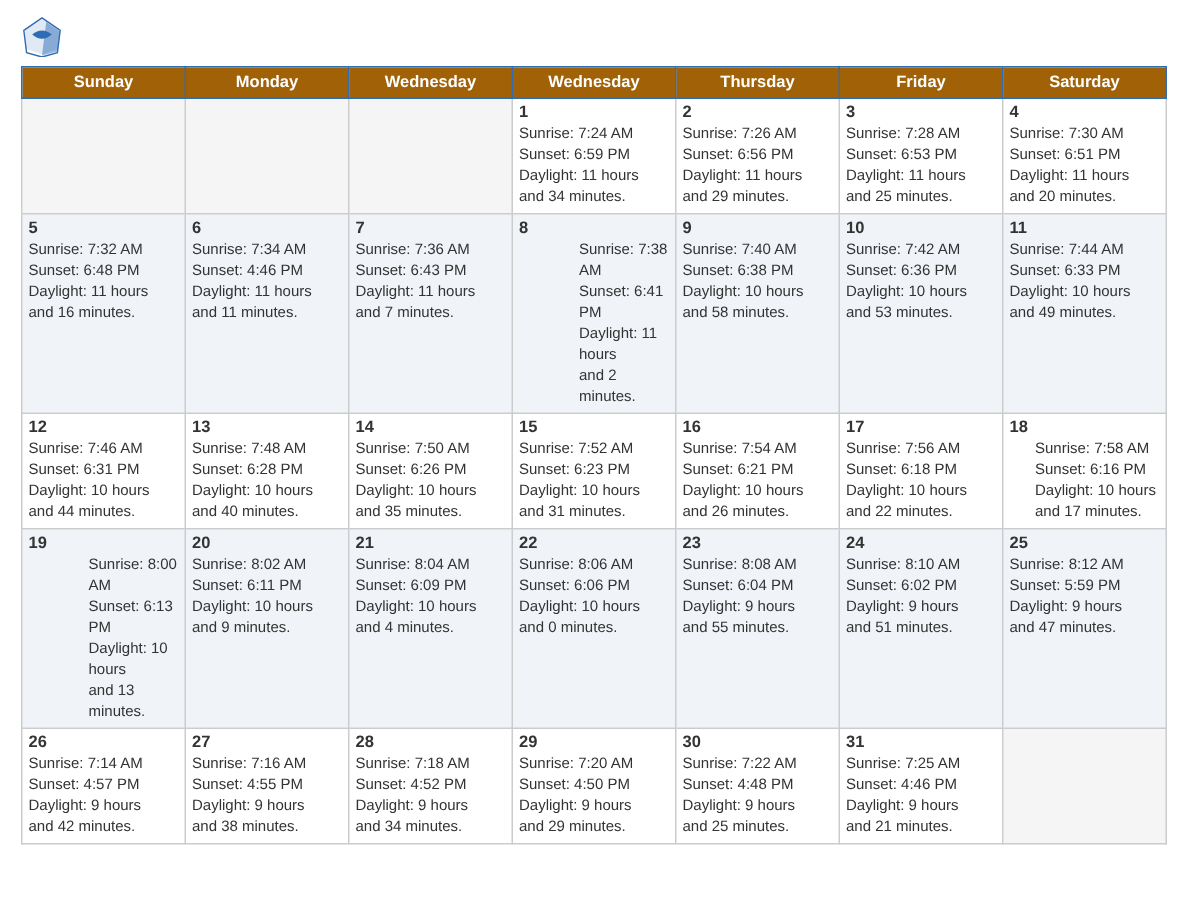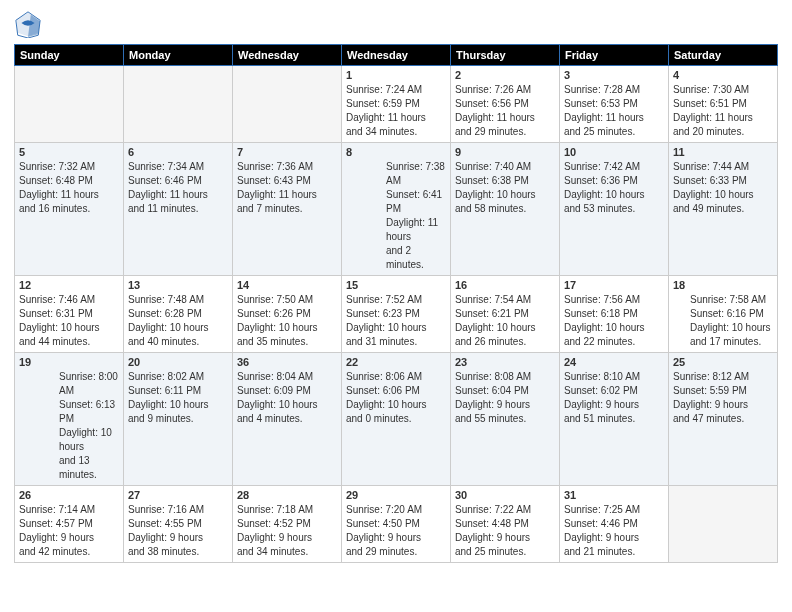--- a/index.html
+++ b/index.html
@@ -57,26 +57,26 @@
     }
     .subtitle {
       font-size: 13px;
       color: #555;
     }
     .calendar {
       width: 100%;
       border-collapse: collapse;
     }
     .calendar th {
-      background: #000000;
+      background: #a16207;
       color: #fff;
       font-size: 11px;
       font-weight: bold;
       padding: 4px 5px;
-      text-align: left;
+      text-align: center;
       border: 1px solid #2e6db4;
     }
     .calendar td {
       border: 1px solid #ccc;
       vertical-align: top;
       padding: 3px 4px;
       width: calc(100% / 7);
       height: 75px;
       background: #fff;
       font-size: 9.5px;
@@ -173,21 +173,21 @@
           <td>
             <span class="day-num">5</span>
             <div class="day-info" style="white-space: pre-line;">Sunrise: 7:32 AM
 Sunset: 6:48 PM
 Daylight: 11 hours
 and 16 minutes.</div>
           </td>
           <td>
             <span class="day-num">6</span>
             <div class="day-info" style="white-space: pre-line;">Sunrise: 7:34 AM
-Sunset: 6:46 PM
+Sunset: 4:46 PM
 Daylight: 11 hours
 and 11 minutes.</div>
           </td>
           <td>
             <span class="day-num">7</span>
             <div class="day-info" style="white-space: pre-line;">Sunrise: 7:36 AM
 Sunset: 6:43 PM
 Daylight: 11 hours
 and 7 minutes.</div>
           </td>
@@ -280,21 +280,21 @@
 and 13 minutes.</div>
           </td>
           <td>
             <span class="day-num">20</span>
             <div class="day-info" style="white-space: pre-line;">Sunrise: 8:02 AM
 Sunset: 6:11 PM
 Daylight: 10 hours
 and 9 minutes.</div>
           </td>
           <td>
-            <span class="day-num">36</span>
+            <span class="day-num">21</span>
             <div class="day-info" style="white-space: pre-line;">Sunrise: 8:04 AM
 Sunset: 6:09 PM
 Daylight: 10 hours
 and 4 minutes.</div>
           </td>
           <td>
             <span class="day-num">22</span>
             <div class="day-info" style="white-space: pre-line;">Sunrise: 8:06 AM
 Sunset: 6:06 PM
 Daylight: 10 hours

